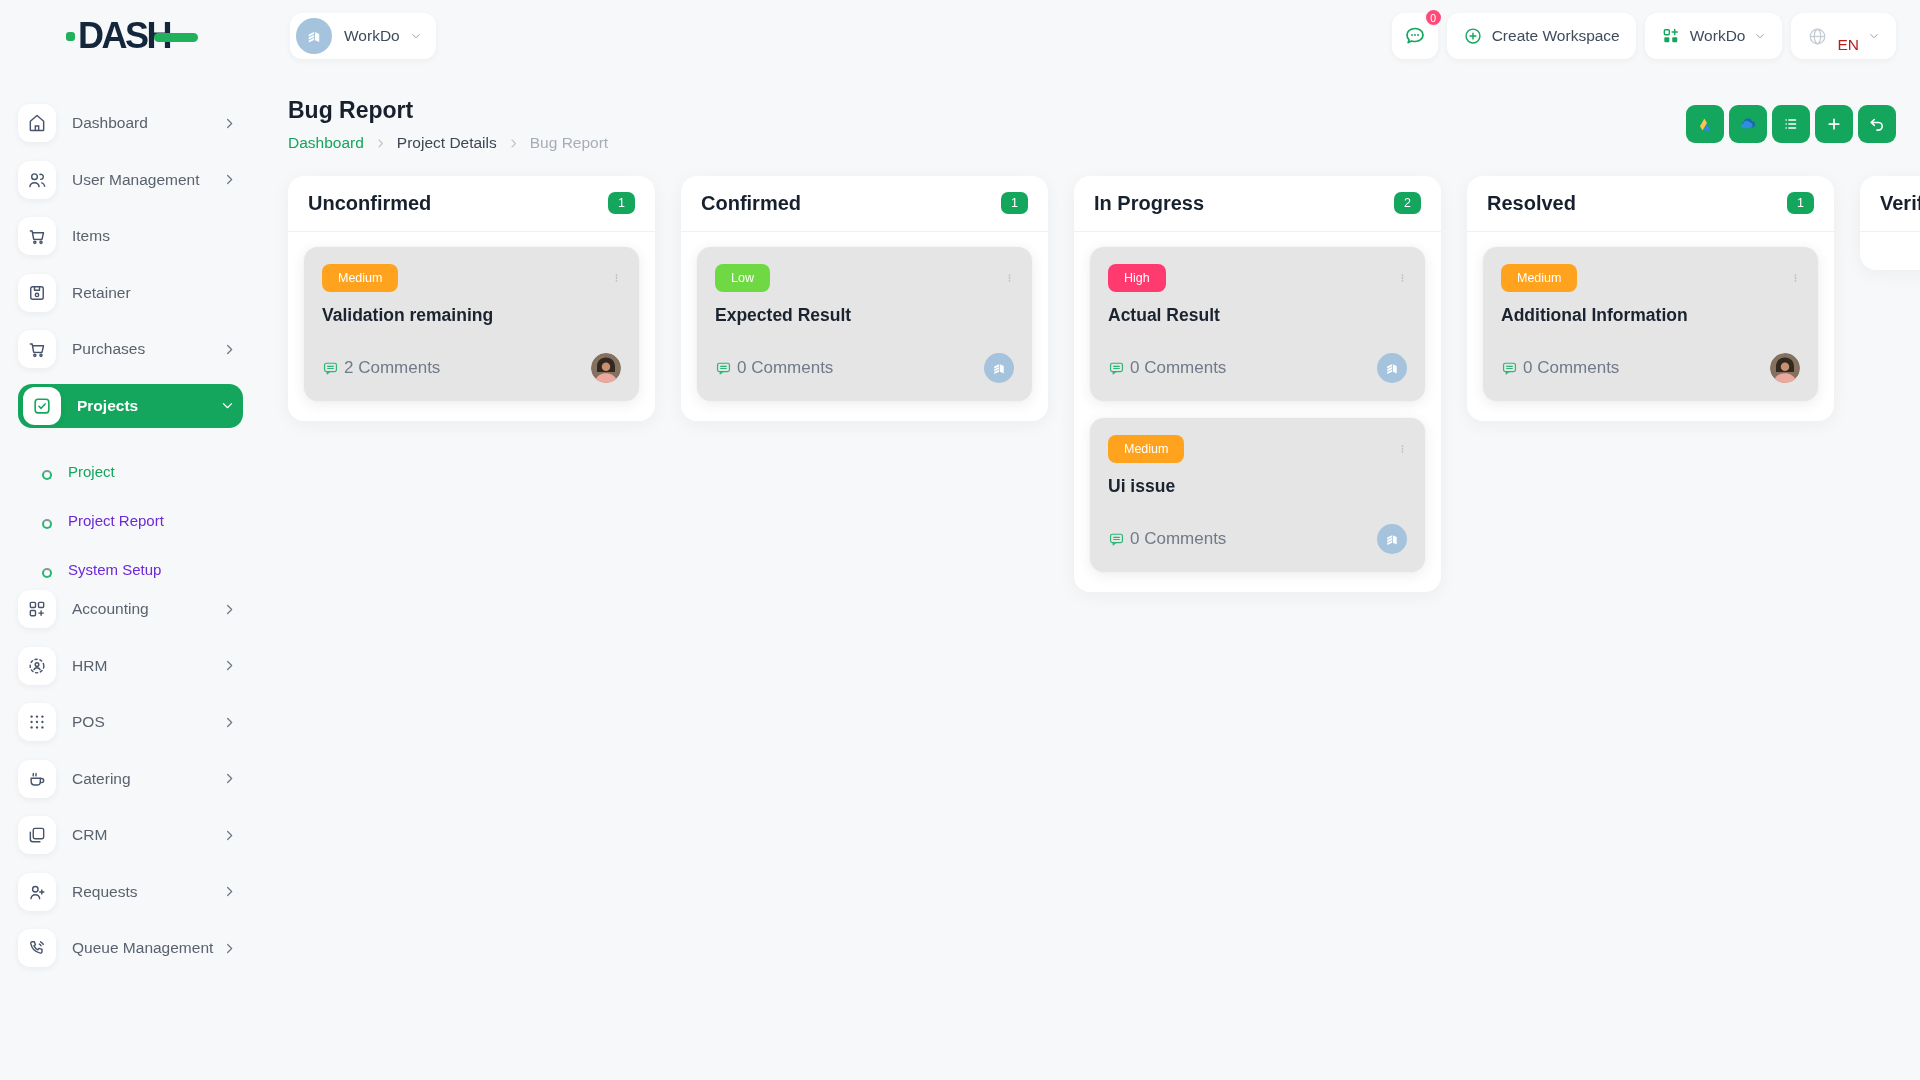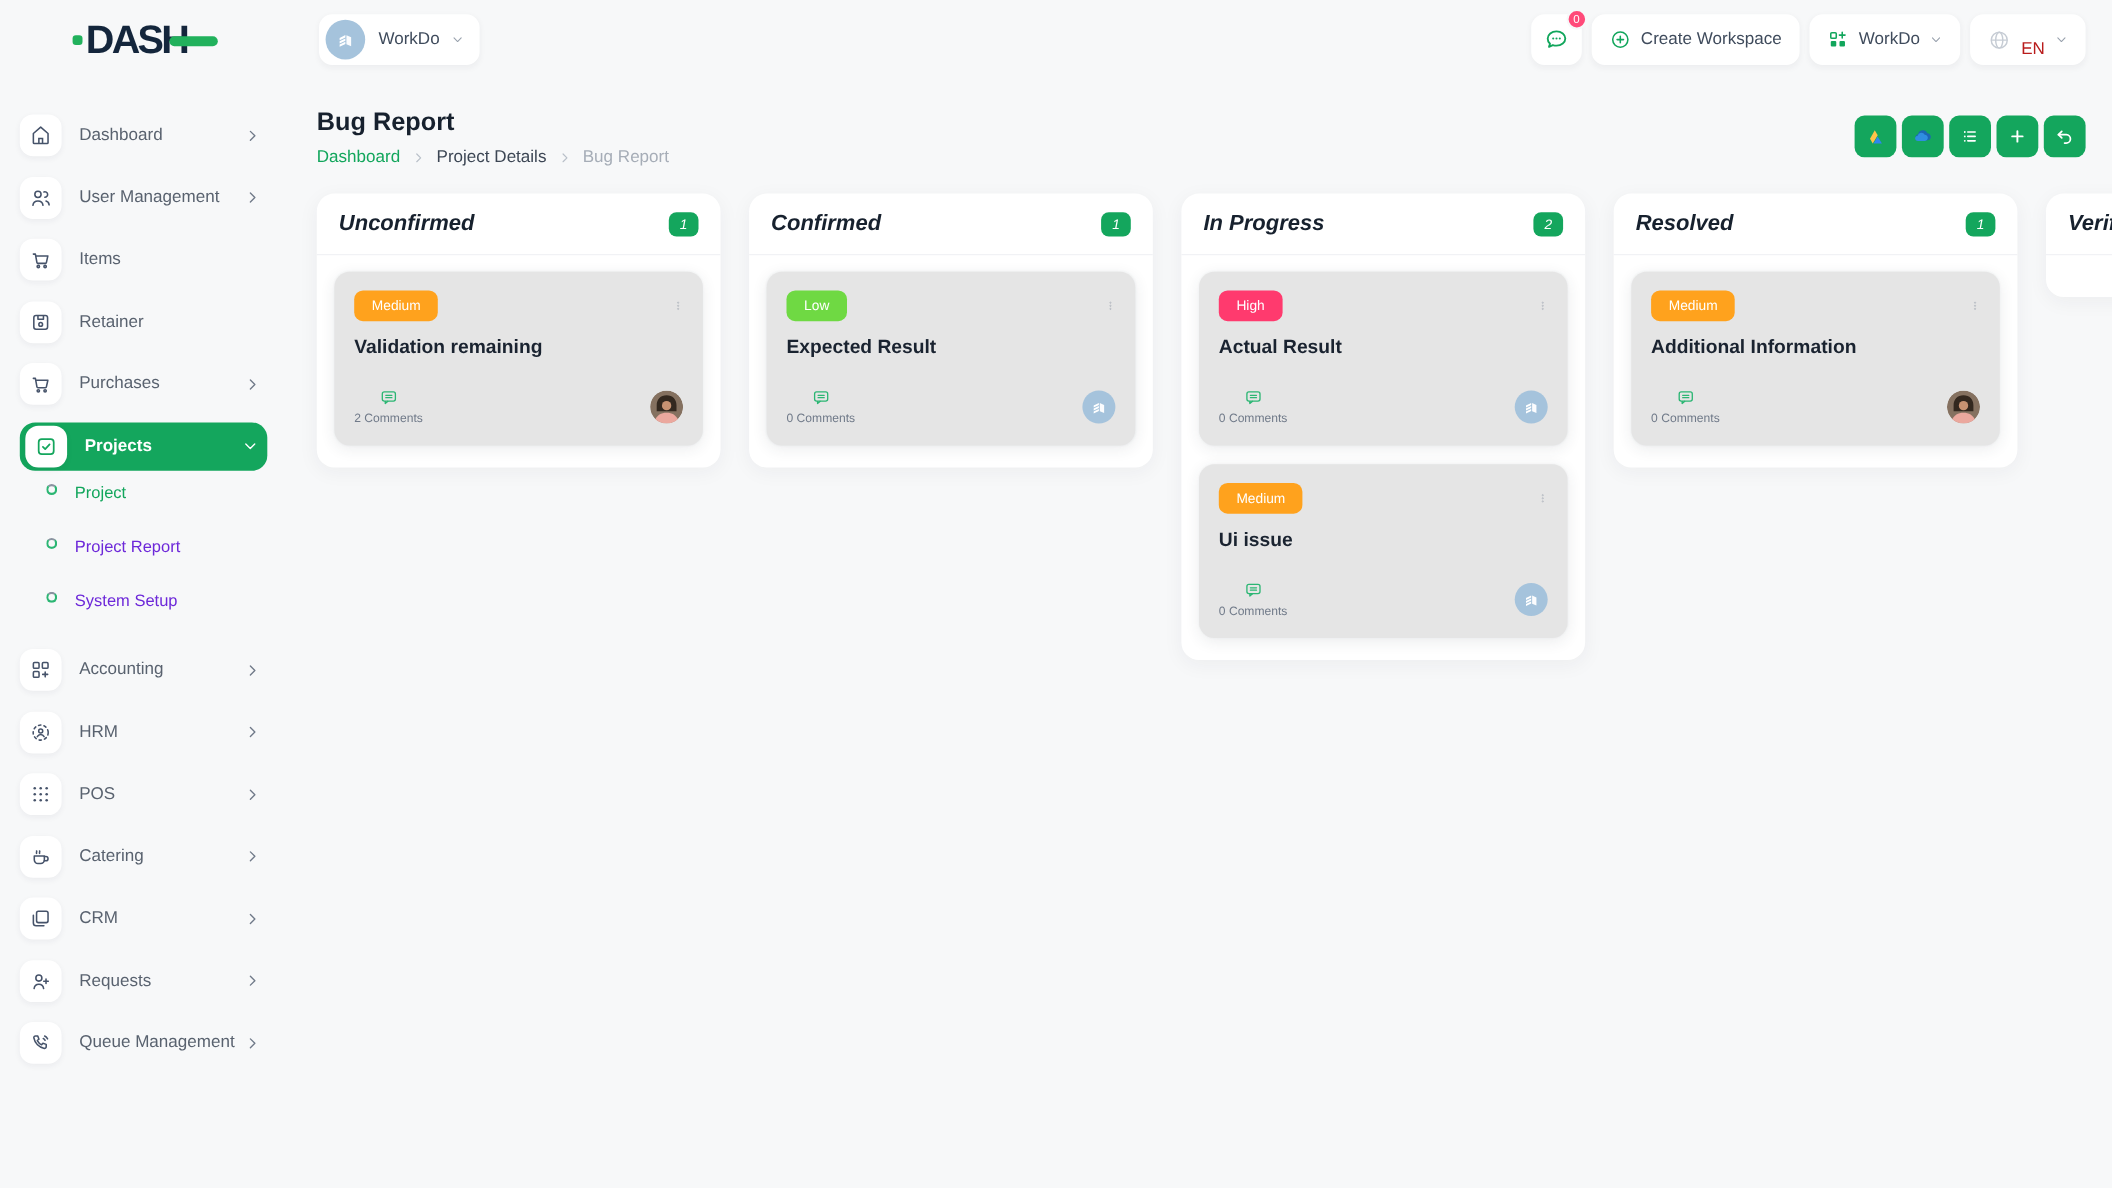--- a/index.html
+++ b/index.html
@@ -20,21 +20,21 @@
   .nav-item { display:flex; align-items:center; height:44px; margin-bottom:12.5px; border-radius:14px; cursor:pointer; }
   .nav-ico { width:38px; height:38px; flex:none; background:#fff; border-radius:12px; display:flex; align-items:center; justify-content:center; box-shadow:0 2px 6px rgba(30,42,60,.06); color:#46536a; }
   .nav-ico svg { width:20px; height:20px; }
   .nav-label { flex:1; margin-left:16px; font-size:15.5px; color:#59626f; }
   .chev { width:15px; height:15px; color:#707a89; margin-right:6px; flex:none; }
   .nav-item.active { background:#14a65d; padding-right:2px; }
   .nav-item.active .nav-label { color:#fff; font-weight:700; }
   .nav-item.active .nav-ico { color:#14a65d; margin-left:5px; }
   .nav-item.active .chev { color:#fff; }
 
-  .sub-item { display:flex; align-items:flex-start; height:40px; margin:0 0 9px 0; padding-left:24px; cursor:pointer; }
+  .sub-item { display:flex; align-items:flex-end; height:40px; margin:0 0 9px 0; padding-left:24px; cursor:pointer; }
   .sub-bullet { width:10px; height:10px; border-radius:50%; border:2.5px solid #2bb673; border-top-color:#8a93a0; flex:none; }
   .sub-label { margin-left:16px; font-size:15px; color:#6d28d9; }
   .sub-item.active .sub-label { color:#12a65c; }
 
   
   .main { flex:1; display:flex; flex-direction:column; overflow:hidden; }
 
   .topbar { height:72px; flex:none; display:flex; align-items:center; padding:0 24px 0 33px; }
   .ws-pill { display:flex; align-items:center; background:#fff; border-radius:12px; height:46px; padding:0 14px 0 6px; box-shadow:0 2px 6px rgba(30,42,60,.05); cursor:pointer; }
   .ws-avatar { width:36px; height:36px; border-radius:50%; background:#a5c3dc; display:flex; align-items:center; justify-content:center; }
@@ -52,36 +52,36 @@
   .bc-mid { color:#3c4654; cursor:pointer; }
   .bc-cur { color:#a6adb7; }
   .bc-sep { width:13px; height:13px; color:#b9c0c9; }
   .actions { display:flex; gap:5px; padding-top:8px; }
   .act-btn { width:38px; height:38px; border-radius:9px; background:#14a65d; display:flex; align-items:center; justify-content:center; cursor:pointer; border:none; }
   .act-btn svg { width:20px; height:20px; }
 
   
   .board { display:flex; gap:26px; padding:24px 0 0 31px; align-items:flex-start; flex:1; overflow:hidden; }
   .column { width:367px; flex:none; background:#fff; border-radius:16px; box-shadow:0 4px 18px rgba(35,46,60,.05); }
-  .col-head { display:flex; justify-content:space-between; align-items:center; padding:16px 20px; border-bottom:1px solid #f0f1f4;font-style:italic; }
+  .col-head { display:flex; justify-content:space-between; align-items:flex-start; padding:16px 20px; border-bottom:1px solid #f0f1f4; }
   .col-title { font-size:20px; font-weight:700; color:#17212e; white-space:nowrap; }
   .col-count { background:#14a65d; color:#fff; font-size:12.5px; padding:4px 10px; border-radius:7px; }
   .col-body { padding:15px 16px 20px; }
   .col-body.empty { height:38px; padding:0; }
 
   .card { position:relative; background:#e5e5e5; border-radius:14px; box-shadow:0 3px 14px rgba(40,52,70,.09), 0 0 2px rgba(40,52,70,.05); padding:17px 18px 18px; margin-bottom:17px; cursor:grab; }
   .card:last-child { margin-bottom:0; }
   .pill { display:inline-block; color:#fff; font-size:12.5px; padding:7px 16px; border-radius:8px; }
   .pill.medium { background:#ffa21d; }
   .pill.low { background:#6fd943; }
   .pill.high { background:#ff3a6e; }
   .kebab { position:absolute; top:16px; right:12px; width:22px; height:30px; display:flex; align-items:center; justify-content:center; cursor:pointer; color:#99a1ac; }
   .card-title { margin-top:13px; font-size:17.5px; font-weight:700; color:#1a2330; }
   .card-foot { margin-top:27px; display:flex; align-items:center; justify-content:space-between; }
-  .comments { display:flex; align-items:center; gap:5px; color:#707a89; font-size:11px;flex-direction:column; }
+  .comments { display:flex; align-items:center; gap:5px; color:#707a89; font-size:17px; }
   .avatar { width:30px; height:30px; border-radius:50%; overflow:hidden; flex:none; }
   .avatar.building { background:#a5c3dc; display:flex; align-items:center; justify-content:center; }
 </style>
 </head>
 <body>
 
 <svg width="0" height="0" style="position:absolute">
   <defs>
     <g id="i-home">
         <path d="M4 10l8-7 8 7v10a1 1 0 0 1-1 1H5a1 1 0 0 1-1-1z" fill="none" stroke="currentColor" stroke-width="1.7" stroke-linejoin="round"></path>

